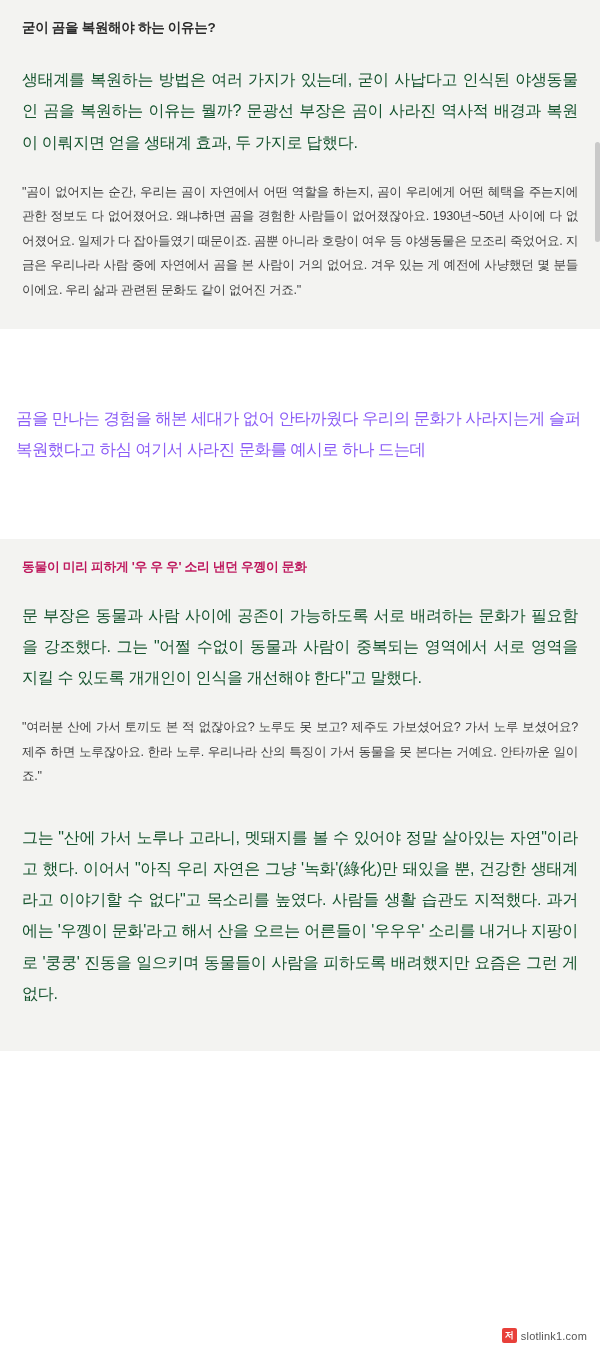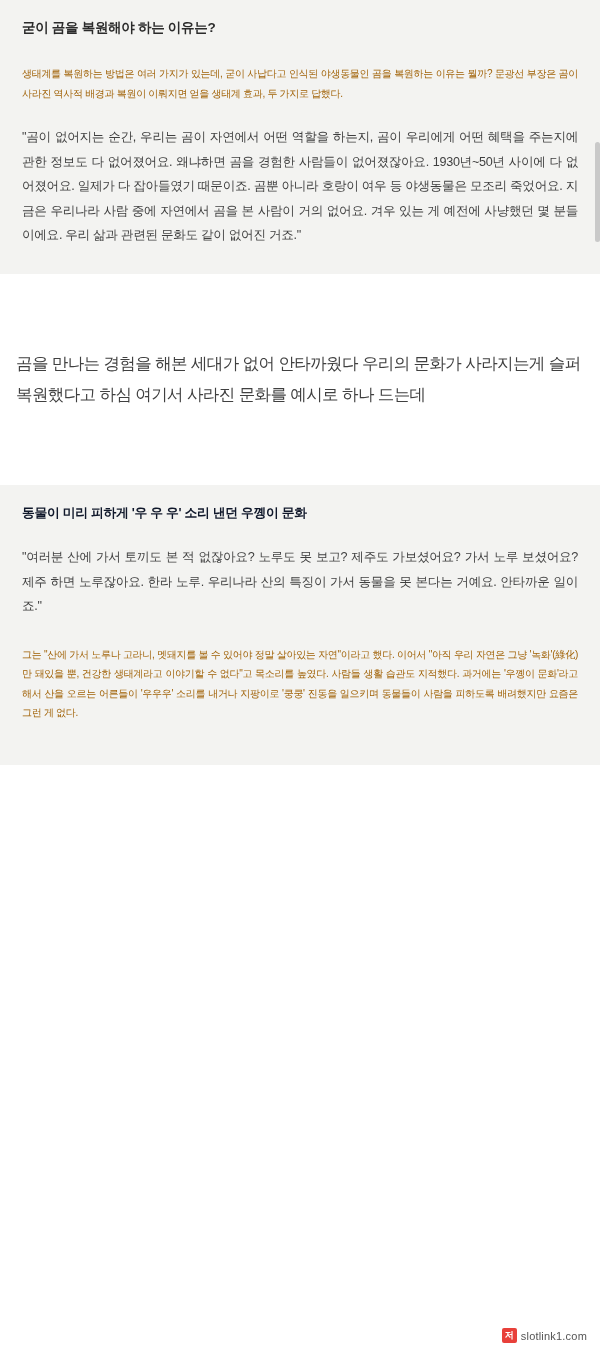--- a/index.html
+++ b/index.html
@@ -30,24 +30,24 @@
   }
   .article-heading {
     font-size: 13.5px;
     font-weight: bold;
     color: #2b2b2b;
     line-height: 1.5;
     margin: 0 0 26px 0;
     letter-spacing: -0.3px;
   }
   .article-para {
-    font-size: 10px;
+    font-size: 16px;
     line-height: 1.95;
-    color: #a16207;
-    margin: 0 0 18px 0;
+    color: #14532d;
+    margin: 7px 0 18px 0;
     letter-spacing: -0.3px;
     text-align: justify;
   }
   .article-quote {
     font-size: 12.6px;
     line-height: 1.95;
     color: #3f3f3f;
     margin: 22px 0 0 0;
     letter-spacing: -0.3px;
     text-align: justify;
@@ -60,38 +60,38 @@
     height: 100px;
     background: #c9c9c9;
     border-radius: 3px;
   }
 
   
   .comment-block {
     padding: 0 16px;
     font-size: 16.5px;
     line-height: 1.9;
-    color: #404040;
+    color: #8b5cf6;
     letter-spacing: -0.6px;
     font-weight: normal;
   }
   .spacer-xl { height: 74px; }
   .spacer-l { height: 58px; }
   .spacer-m { height: 40px; }
   .spacer-s { height: 26px; }
 
   
   .article-card2 {
     background: #f3f3f1;
     padding: 18px 22px 24px 22px;
   }
   .sub-heading {
     font-size: 12.8px;
     font-weight: bold;
-    color: #0f172a;
+    color: #be185d;
     line-height: 1.6;
     margin: 0 0 22px 0;
     letter-spacing: -0.3px;
   }
 
   
   .watermark {
     position: absolute;
     right: 8px;
     bottom: 8px;
@@ -134,20 +134,21 @@
   <div class="scrollbar-stub"></div>
 
   <div class="spacer-xl"></div>
 
   <div class="comment-block">곰을 만나는 경험을 해본 세대가 없어 안타까웠다 우리의 문화가 사라지는게 슬퍼 복원했다고 하심 여기서 사라진 문화를 예시로 하나 드는데</div>
 
   <div class="spacer-xl"></div>
 
   <div class="article-card2">
     <h3 class="sub-heading">동물이 미리 피하게 '우 우 우' 소리 낸던 우꼥이 문화</h3>
+    <p class="article-para">문 부장은 동물과 사람 사이에 공존이 가능하도록 서로 배려하는 문화가 필요함을 강조했다. 그는 "어쩔 수없이 동물과 사람이 중복되는 영역에서 서로 영역을 지킬 수 있도록 개개인이 인식을 개선해야 한다"고 말했다.</p>
     <p class="article-quote">"여러분 산에 가서 토끼도 본 적 없잖아요? 노루도 못 보고? 제주도 가보셨어요? 가서 노루 보셨어요? 제주 하면 노루잖아요. 한라 노루. 우리나라 산의 특징이 가서 동물을 못 본다는 거예요. 안타까운 일이죠."</p>
     <div class="spacer-s"></div>
     <p class="article-para">그는 "산에 가서 노루나 고라니, 멧돼지를 볼 수 있어야 정말 살아있는 자연"이라고 했다. 이어서 "아직 우리 자연은 그냥 '녹화'(綠化)만 돼있을 뿐, 건강한 생태계라고 이야기할 수 없다"고 목소리를 높였다. 사람들 생활 습관도 지적했다. 과거에는 '우꼥이 문화'라고 해서 산을 오르는 어른들이 '우우우' 소리를 내거나 지팡이로 '쿵쿵' 진동을 일으키며 동물들이 사람을 피하도록 배려했지만 요즘은 그런 게 없다.</p>
   </div>
 
   <div class="spacer-l"></div>
 
 
   <div class="spacer-m"></div>
 

